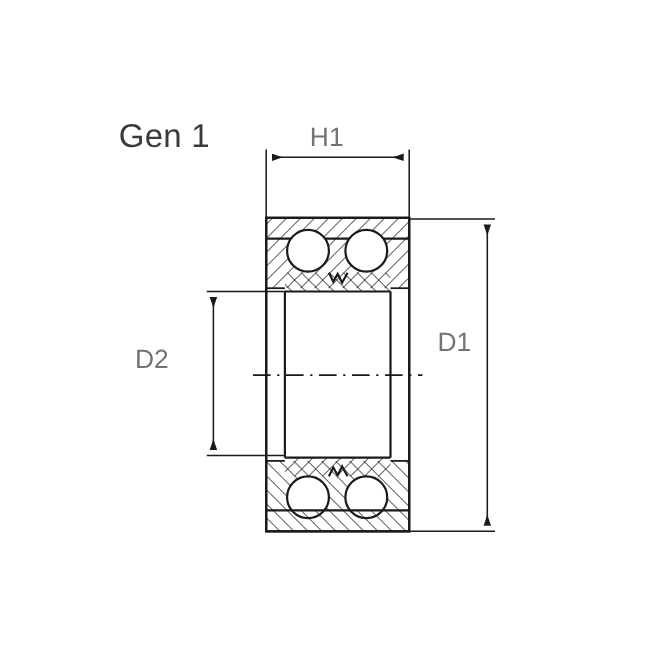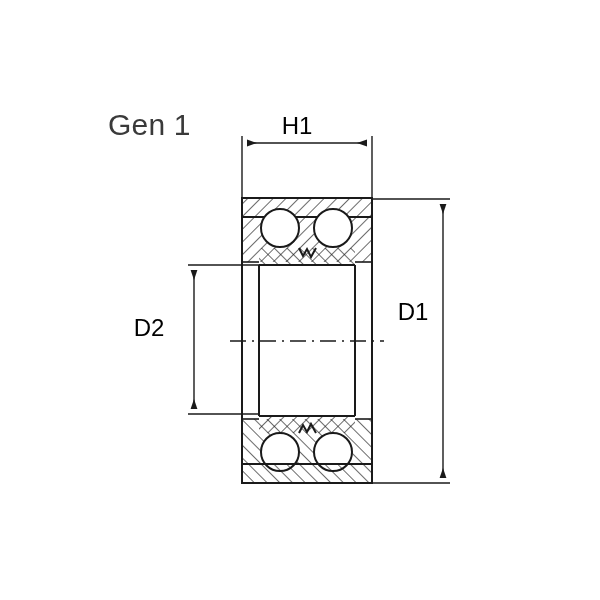--- a/index.html
+++ b/index.html
@@ -14,21 +14,21 @@
     font-family:"Liberation Sans", sans-serif;
     color:#3a3a3a;
     font-size:30px;
     font-weight:500;
     letter-spacing:0.2px;
     white-space:nowrap;
   }
   .dim-label{
     position:absolute;
     font-family:"Liberation Sans", sans-serif;
-    color:#000000;
+    color:#737373;
     font-size:24px;
     font-weight:400;
     white-space:nowrap;
   }
 </style>
 </head>
 <body>
 
 <div id="stage">
 
@@ -143,15 +143,15 @@
     </g>
 
   </svg>
 
   <div class="gen-label" style="left:108px;top:108px;text-align:center;">Gen 1</div>
 
   <div class="dim-label" style="left:297px;top:112px;transform:translateX(-50%);">H1</div>
 
   <div class="dim-label" style="left:413px;top:312px;transform:translate(-50%,-50%);">D1</div>
 
-  <div class="dim-label" style="left:149px;top:328px;transform:translate(-50%,-50%);">D2</div>
+  <div class="dim-label" style="left:138px;top:328px;transform:translate(-50%,-50%);">D2</div>
 
 </div>
 
 </body></html>

